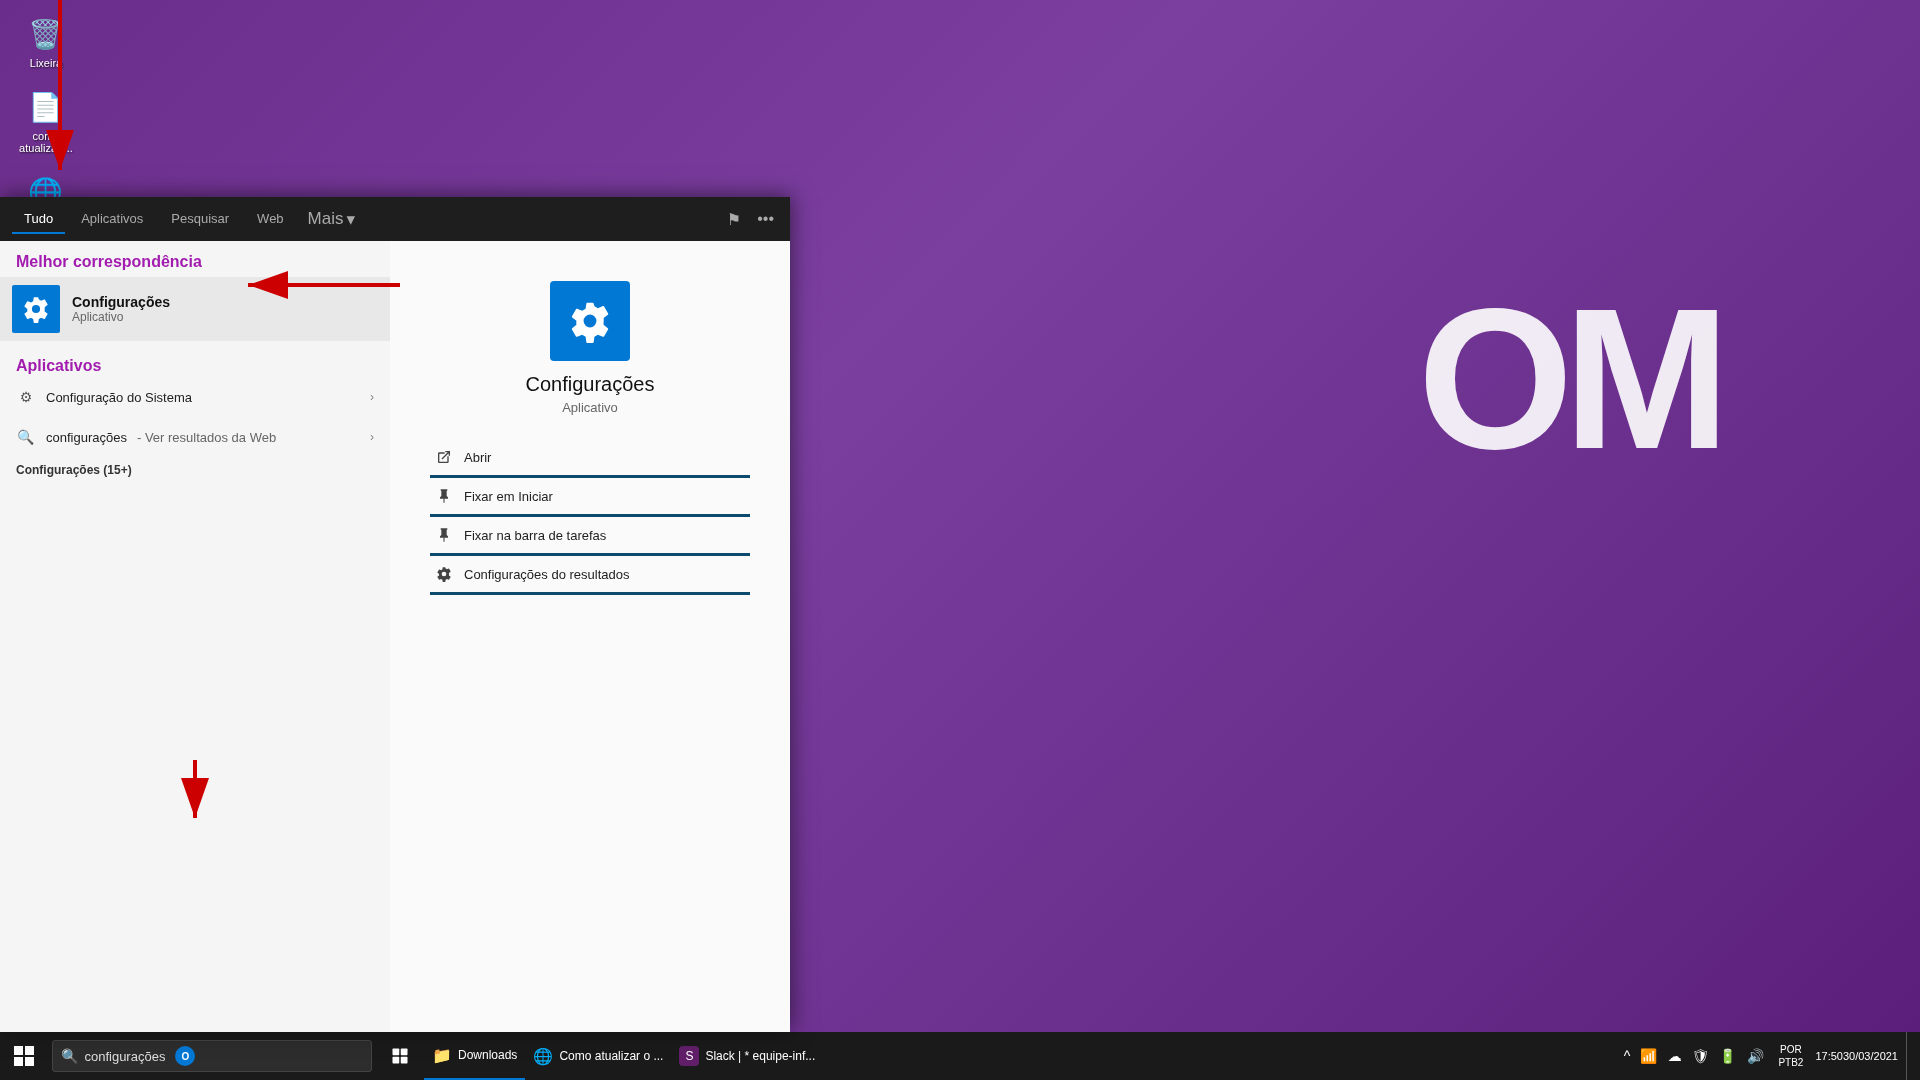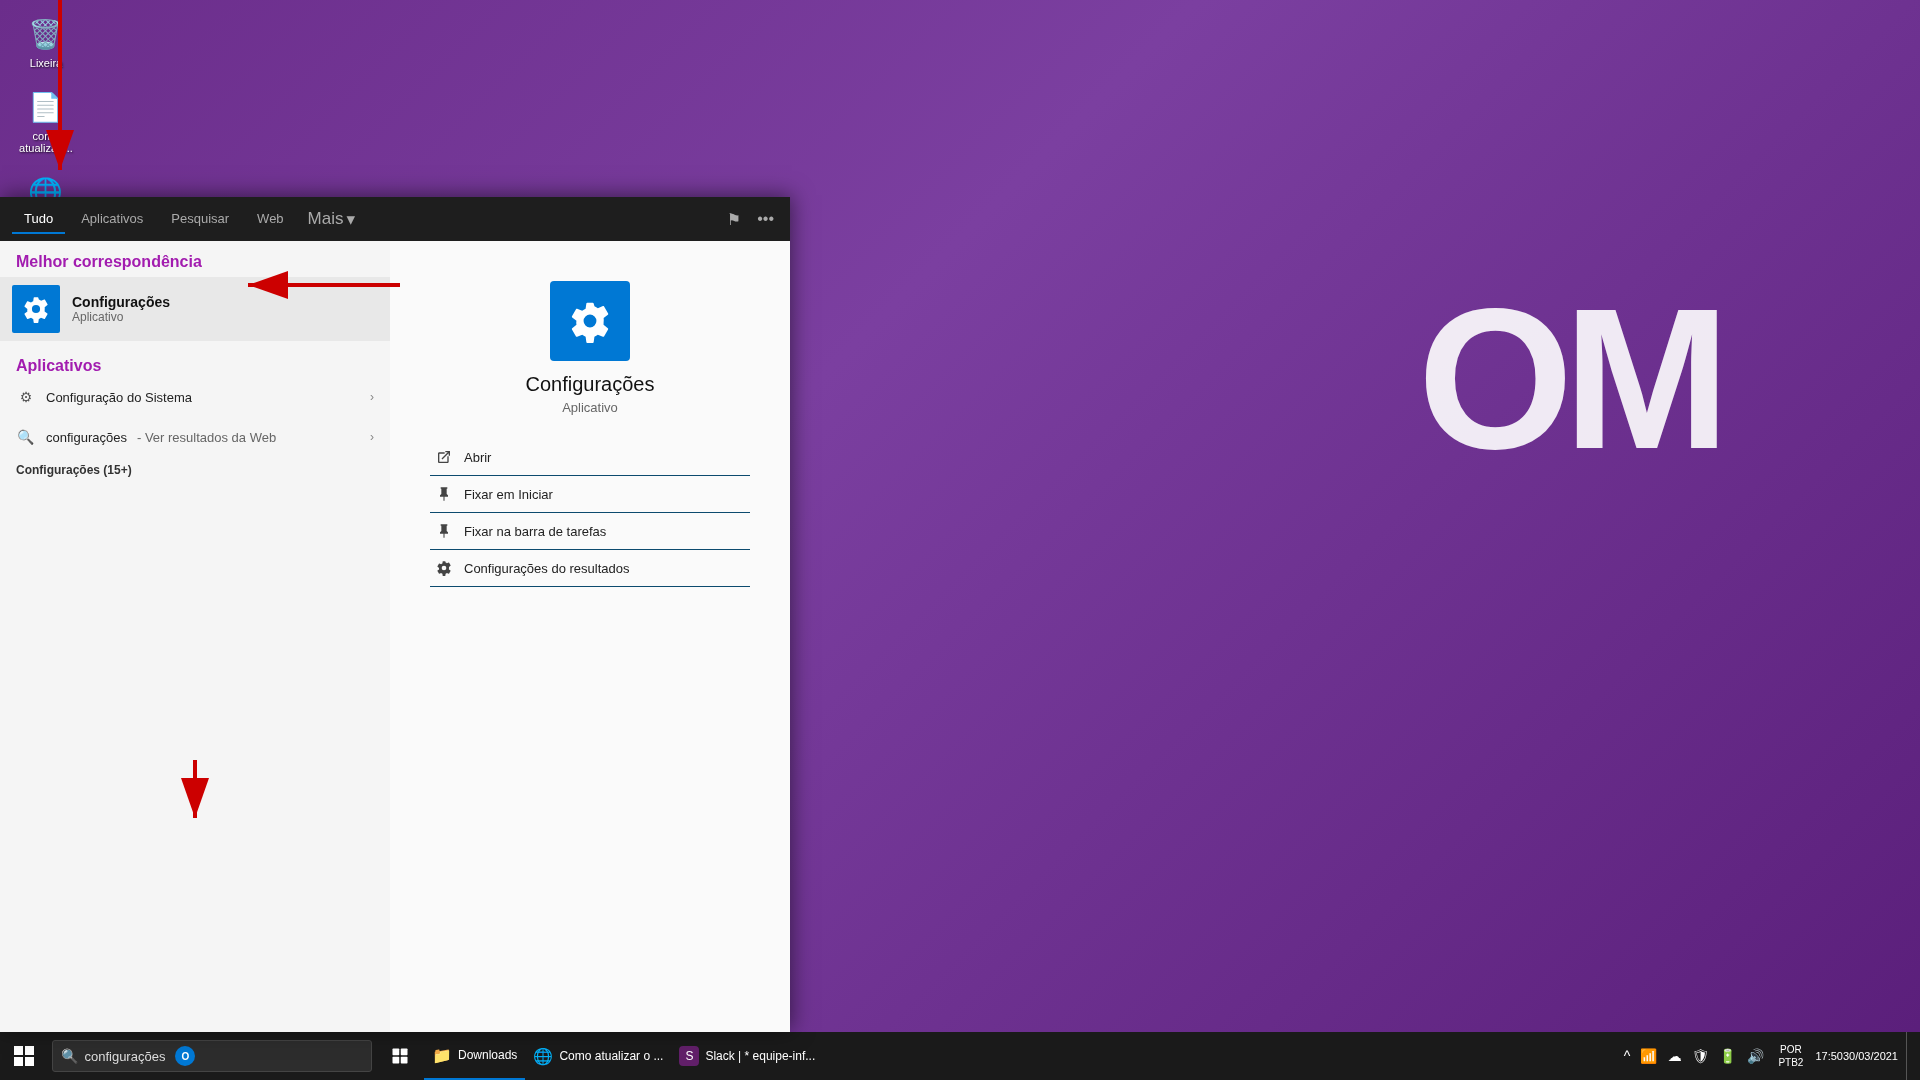--- a/index.html
+++ b/index.html
@@ -373,21 +373,21 @@
       padding: 0 20px;
     }
     .menu-right-action {
       display: flex;
       align-items: center;
       gap: 10px;
       padding: 8px 4px;
       cursor: pointer;
       font-size: 13px;
       color: #222;
-      border-bottom: 1px solid #0c4a6e;
+      border-bottom: 3px solid #0c4a6e;
     }
     .menu-right-action-icon {
       width: 20px;
       height: 20px;
       display: flex;
       align-items: center;
       justify-content: center;
       font-size: 14px;
       color: #444;
     }

